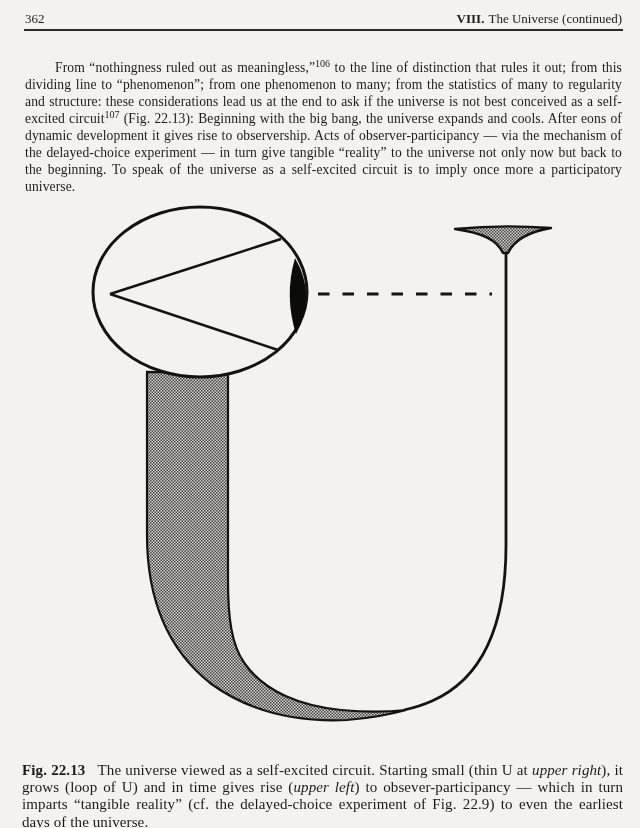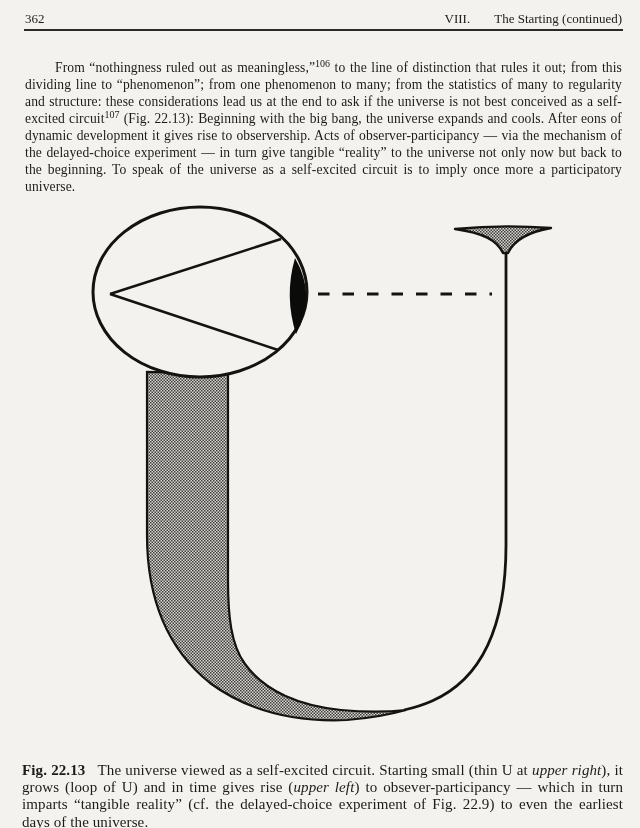--- a/index.html
+++ b/index.html
@@ -12,21 +12,21 @@
     font-family:"Liberation Serif", serif;
     overflow:hidden;
   }
   
   .header{
     position:absolute;top:11px;left:25px;right:18px;
     font-size:13px;line-height:16px;
     display:flex;justify-content:space-between;align-items:flex-start;
   }
   .chapter{white-space:nowrap;}
-  .chapter .num{margin-right:24px;}
+  .chapter .num{margin-right:4px;font-weight:bold;}
   .rule{
     position:absolute;top:29px;left:24px;right:17px;height:2px;
     background:#2b2a27;
   }
   
   .para{
     position:absolute;top:45px;left:25px;width:597px;
     font-size:13.6px;line-height:17.1px;
     text-align:justify;
     text-indent:30px;
@@ -48,21 +48,21 @@
   .cap .b{font-weight:bold;}
   .cap .i, .para .i{font-style:italic;}
 </style>
 </head>
 <body>
 
 <div class="page">
 
   <div class="header">
     <span>362</span>
-    <span class="chapter"><span class="num">VIII.</span><span>The Starting (continued)</span></span>
+    <span class="chapter"><span class="num">VIII.</span><span>The Universe (continued)</span></span>
   </div>
   <div class="rule"></div>
 
   <p class="para"><span>From “nothingness ruled out as meaningless,”</span><span class="sup">106</span><span> to the line of distinction that rules it out; from this dividing line to “phenomenon”; from one phenomenon to many; from the statistics of many to regularity and structure: these considerations lead us at the end to ask if the universe is not best conceived as a self-excited circuit</span><span class="sup">107</span><span> (Fig. 22.13): Beginning with the big bang, the universe expands and cools. After eons of dynamic development it gives rise to observership. Acts of observer-participancy — via the mechanism of the delayed-choice experiment — in turn give tangible “reality” to the universe not only now but back to the beginning. To speak of the universe as a self-excited circuit is to imply once more a participatory universe.</span></p>
 
   <svg class="figure" width="640" height="828" viewBox="0 0 640 828">
     <defs>
       <pattern id="halftone" width="3" height="3" patternUnits="userSpaceOnUse">
         <rect width="3" height="3" fill="#d9d7d2"></rect>
         <rect width="1.5" height="1.5" fill="#3f3e3c"></rect>

